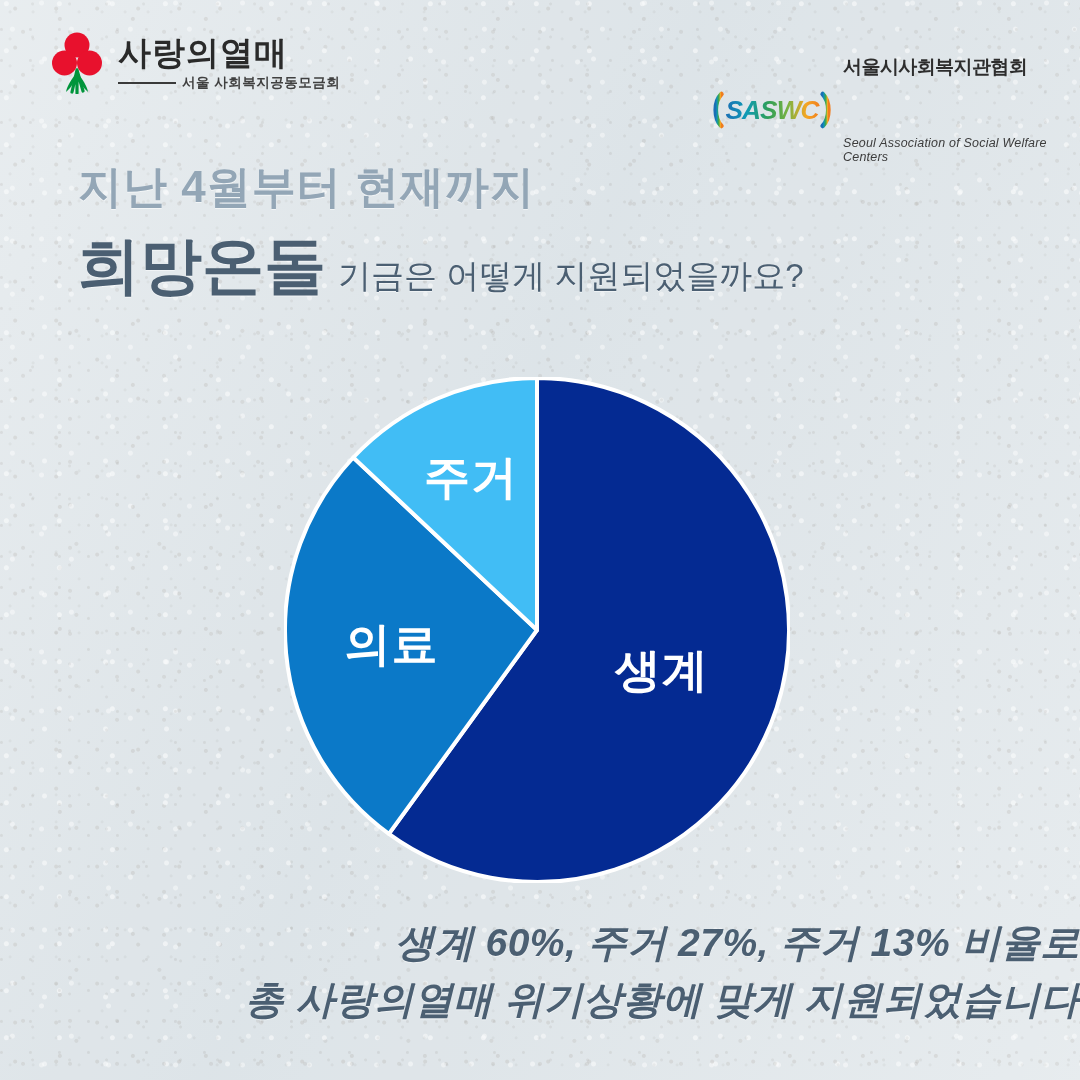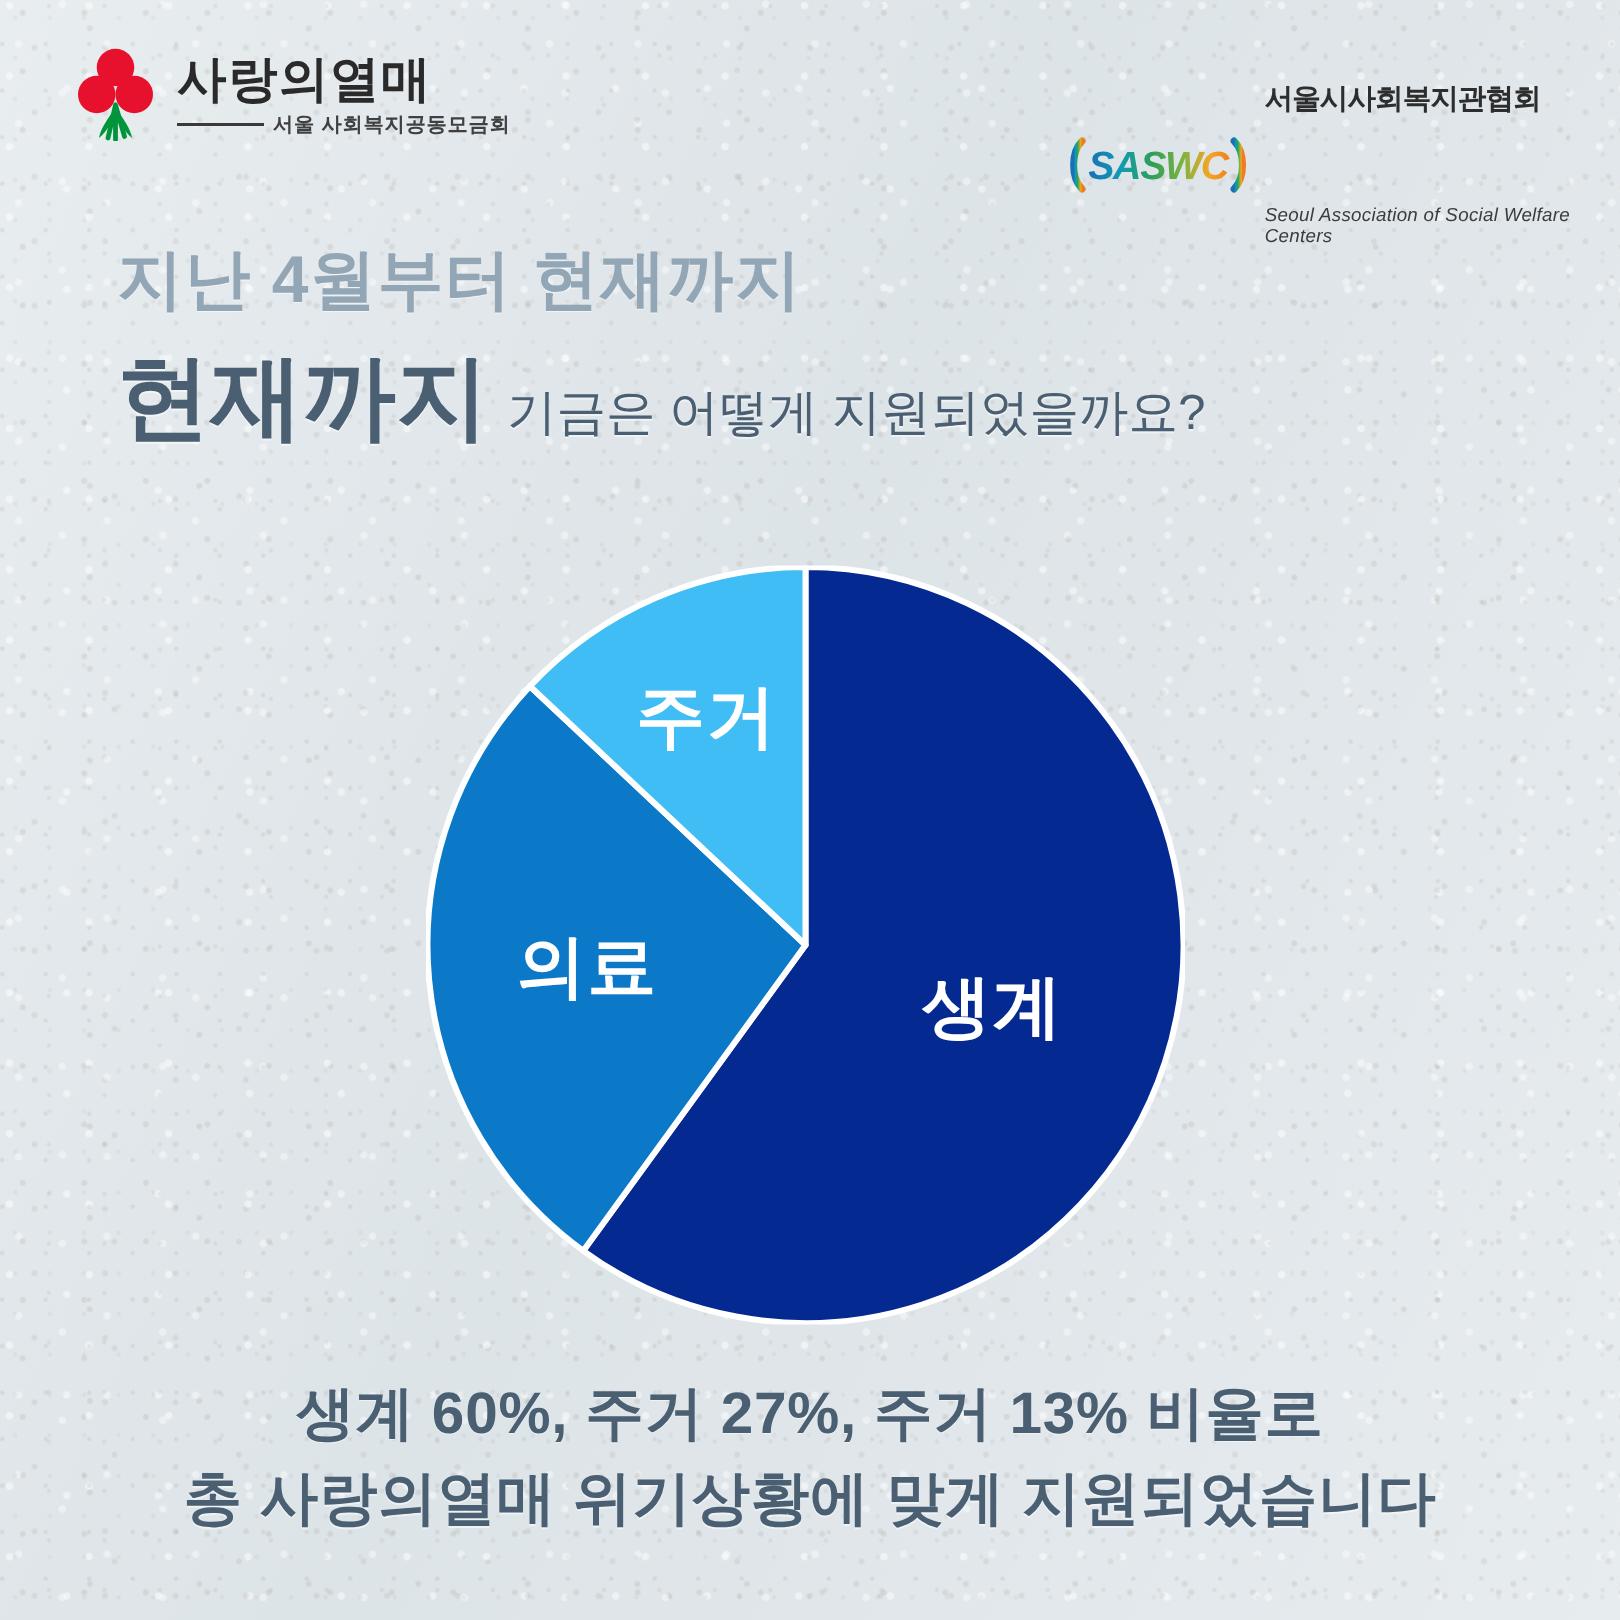--- a/index.html
+++ b/index.html
@@ -180,22 +180,23 @@
     dominant-baseline: central;
     letter-spacing: 1px;
   }
 
   
   #caption-block {
     position: absolute;
     left: 0;
     top: 915px;
     width: 1080px;
-    text-align: center;
+    text-align: right;
     color: #4b5f72;
+    font-style: italic;
   }
   .caption-line {
     font-size: 39px;
     font-weight: bold;
     line-height: 1.45;
     letter-spacing: 0.5px;
     text-shadow: 0 1px 0 rgba(255,255,255,0.5);
   }
 </style>
 </head>
@@ -244,21 +245,21 @@
       <div id="saswc-text">
         <span class="saswc-kr">서울시사회복지관협회</span>
         <span class="saswc-en">Seoul Association of Social Welfare Centers</span>
       </div>
     </div>
   </div>
 
   <div id="headline-block">
     <div id="kicker">지난 4월부터 현재까지</div>
     <div id="headline">
-      <span id="headline-strong">현재까지</span><span id="headline-rest">기금은 어떻게 지원되었을까요?</span>
+      <span id="headline-strong">희망온돌</span><span id="headline-rest">기금은 어떻게 지원되었을까요?</span>
     </div>
   </div>
 
   <div id="pie-wrap">
     <svg id="pie-svg" viewBox="0 0 506 506">
       <g id="pie-slices">
           <path d="M 253 253 L 253.00000000000003 1 A 252 252 0 1 1 104.87811642229678 456.8722825824867 Z" fill="#042a92" stroke="#ffffff" stroke-width="4" stroke-linejoin="round"></path>
           <path d="M 253 253 L 104.87811642229678 456.8722825824867 A 252 252 0 0 1 69.29990588980422 80.49412930597052 Z" fill="#0b79c8" stroke="#ffffff" stroke-width="4" stroke-linejoin="round"></path>
           <path d="M 253 253 L 69.29990588980422 80.49412930597052 A 252 252 0 0 1 252.99999999999994 1 Z" fill="#41bdf5" stroke="#ffffff" stroke-width="4" stroke-linejoin="round"></path>
         </g>

